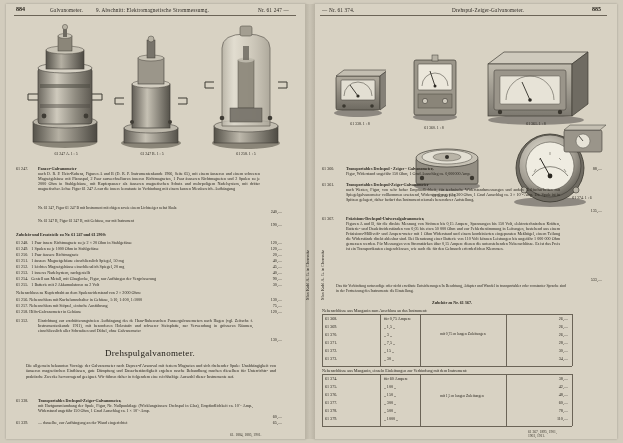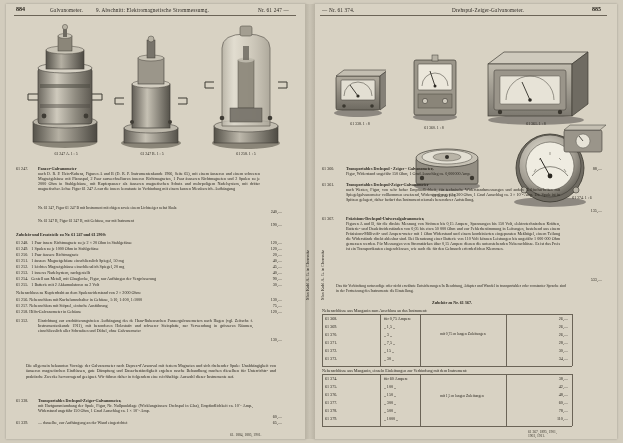--- a/index.html
+++ b/index.html
@@ -270,20 +270,21 @@
   <div class="price" style="left:252px;top:297px;width:30px;">130,—</div>
   <div class="row" style="left:16px;top:303px;">61 257. Nebenschluss mit Stöpsel, einfache Ausführung</div>
   <div class="price" style="left:252px;top:303px;width:30px;">75,—</div>
   <div class="row" style="left:16px;top:309px;">61 258. Hilfs-Galvanometer in Gehäuse</div>
   <div class="price" style="left:252px;top:309px;width:30px;">120,—</div>
 
   <div class="row" style="left:16px;top:318px;">61 352.</div>
   <div class="txt" style="left:38px;top:318px;width:215px;">Einrichtung zur erschütterungsfreien Aufhängung des de Haas-Rubensschen Panzergalvanometers nach Hagen (vgl. Zeitschr. f. Instrumentenkunde 1911), mit besonderen Holzstativ und schwerer Steinplatte, zur Verwendung in grösseren Räumen, einschliesslich aller Schrauben und Dübel, ohne Galvanometer</div>
   <div class="price" style="left:252px;top:337px;width:30px;">130,—</div>
 
+  <div class="sectiontitle" style="left:0;top:348px;width:300px;">Drehspulgalvanometer.</div>
 
   <div class="intro" style="left:26px;top:363px;width:250px;">Die allgemein bekannten Vorzüge der Galvanometer nach Deprez-d'Arsonval mit festem Magneten und sich drehender Spule: Unabhängigkeit von äusseren magnetischen Einflüssen, gute Dämpfung und Dauerbeständigkeit ergeben rasche Behandlung machen dieselben für Unterrichts- und praktische Zwecke hervorragend geeignet. Wir führen daher in folgendem eine reichhaltige Auswahl dieser Instrumente auf.</div>
 
   <div class="row" style="left:16px;top:398px;">61 338.</div>
   <div class="txt" style="left:38px;top:398px;width:215px;">
     <b>Transportables Drehspul-Zeiger-Galvanometer,</b>
   </div>
   <div class="txt" style="left:38px;top:403px;width:215px;">mit Hartgummiumhang der Spule, Figur, Nr. Nullpunktlage (Wicklungsinnere Drehspul in Glas), Empfindlichkeit ca. 10⁻⁷ Amp., Widerstand ungefähr 150 Ohm, 1 Grad Ausschlag ca. 1 × 10⁻⁷ Amp.</div>
   <div class="price" style="left:252px;top:414px;width:30px;">60,—</div>
 

